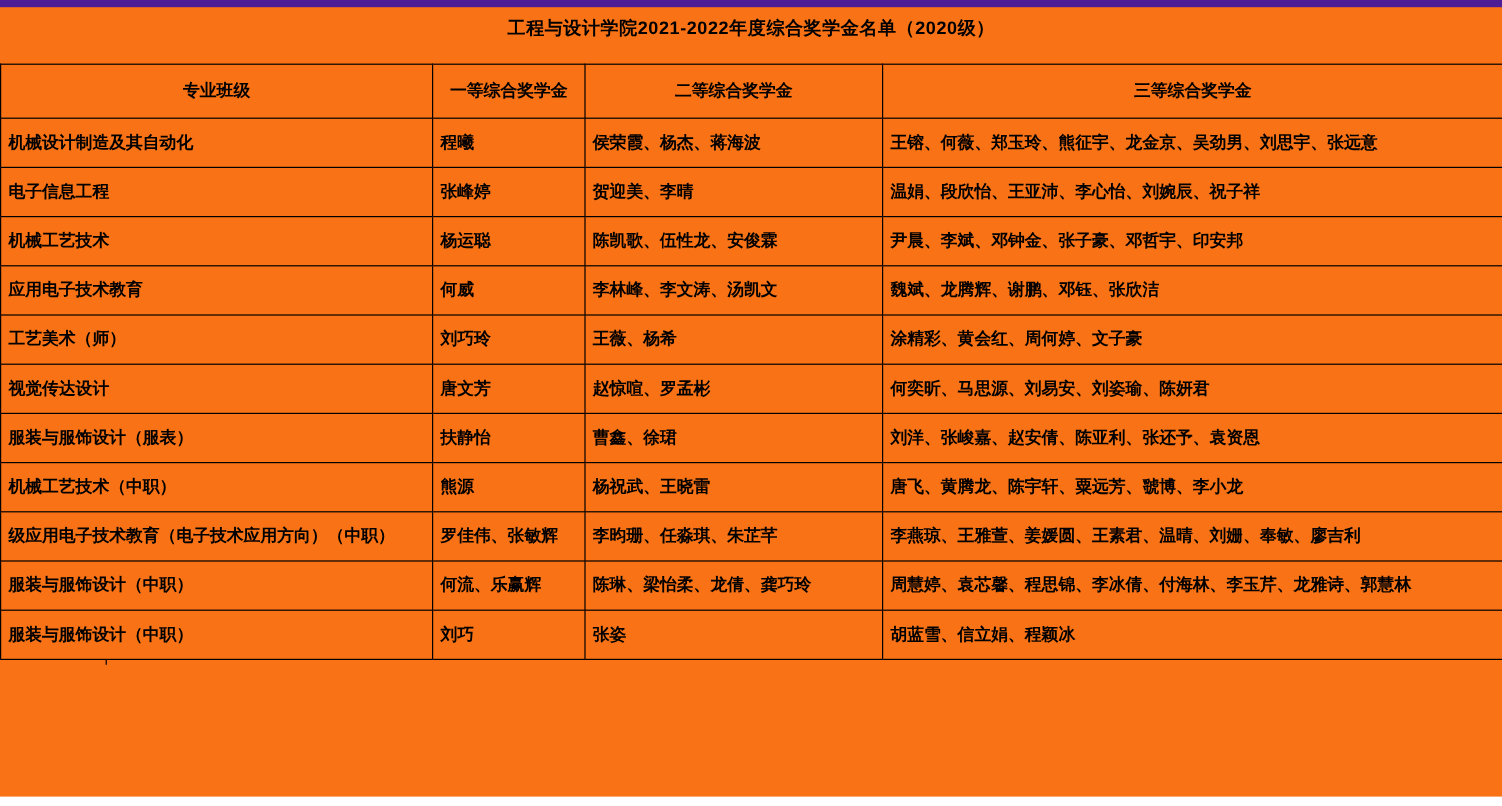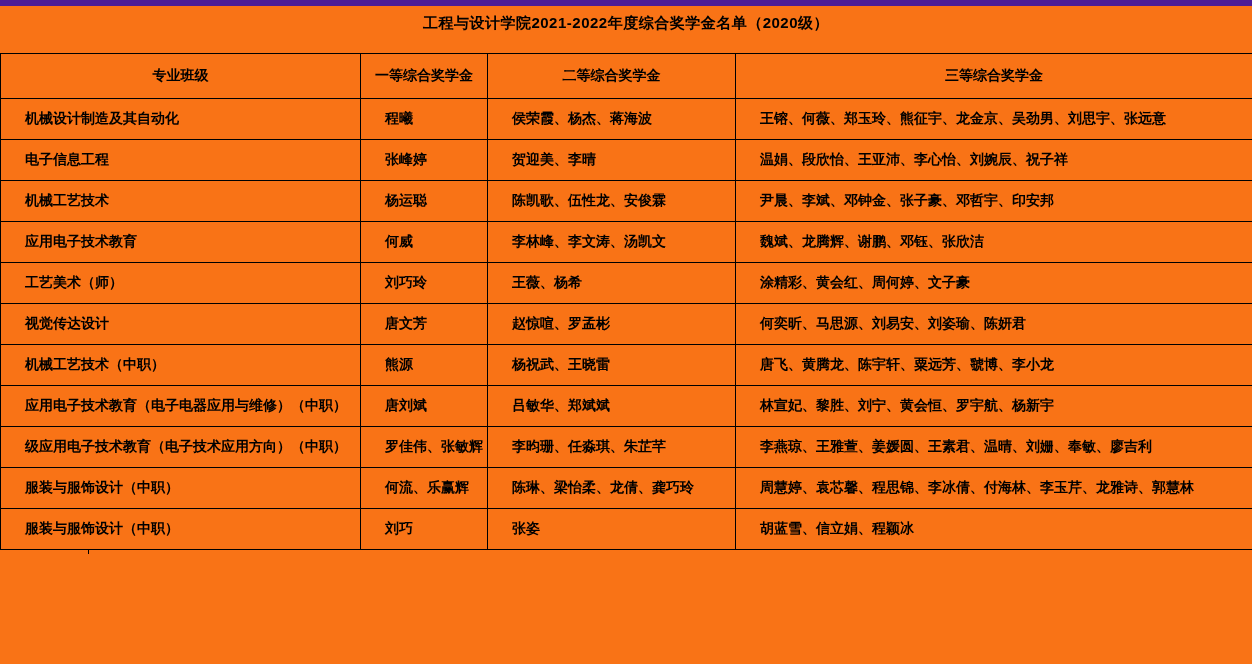--- a/index.html
+++ b/index.html
@@ -46,21 +46,21 @@
     overflow: hidden;
     white-space: nowrap;
   }
   table.award-table th {
     height: 45px;
     text-align: center;
   }
   table.award-table td {
     height: 41px;
     text-align: left;
-    padding-left: 24px;
+    padding-left: 6px;
   }
   .partial-row {
     height: 4px;
     position: relative;
   }
   .partial-row .stub-line {
     position: absolute;
     left: 88px;
     top: 0;
     width: 1px;
@@ -123,30 +123,30 @@
         <td>王薇、杨希</td>
         <td>涂精彩、黄会红、周何婷、文子豪</td>
       </tr>
       <tr>
         <td>视觉传达设计</td>
         <td>唐文芳</td>
         <td>赵惊喧、罗孟彬</td>
         <td>何奕昕、马思源、刘易安、刘姿瑜、陈妍君</td>
       </tr>
       <tr>
+        <td>服装与服饰设计（服表）</td>
+        <td>扶静怡</td>
+        <td>曹鑫、徐珺</td>
+        <td>刘洋、张峻嘉、赵安倩、陈亚利、张还予、袁资恩</td>
+      </tr>
+      <tr>
         <td>机械工艺技术（中职）</td>
         <td>熊源</td>
         <td>杨祝武、王晓雷</td>
         <td>唐飞、黄腾龙、陈宇轩、粟远芳、虢博、李小龙</td>
-      </tr>
-      <tr>
-        <td>应用电子技术教育（电子电器应用与维修）（中职）</td>
-        <td>唐刘斌</td>
-        <td>吕敏华、郑斌斌</td>
-        <td>林宣妃、黎胜、刘宁、黄会恒、罗宇航、杨新宇</td>
       </tr>
       <tr>
         <td>级应用电子技术教育（电子技术应用方向）（中职）</td>
         <td>罗佳伟、张敏辉</td>
         <td>李昀珊、任淼琪、朱芷芊</td>
         <td>李燕琼、王雅萱、姜媛圆、王素君、温晴、刘姗、奉敏、廖吉利</td>
       </tr>
       <tr>
         <td>服装与服饰设计（中职）</td>
         <td>何流、乐赢辉</td>

